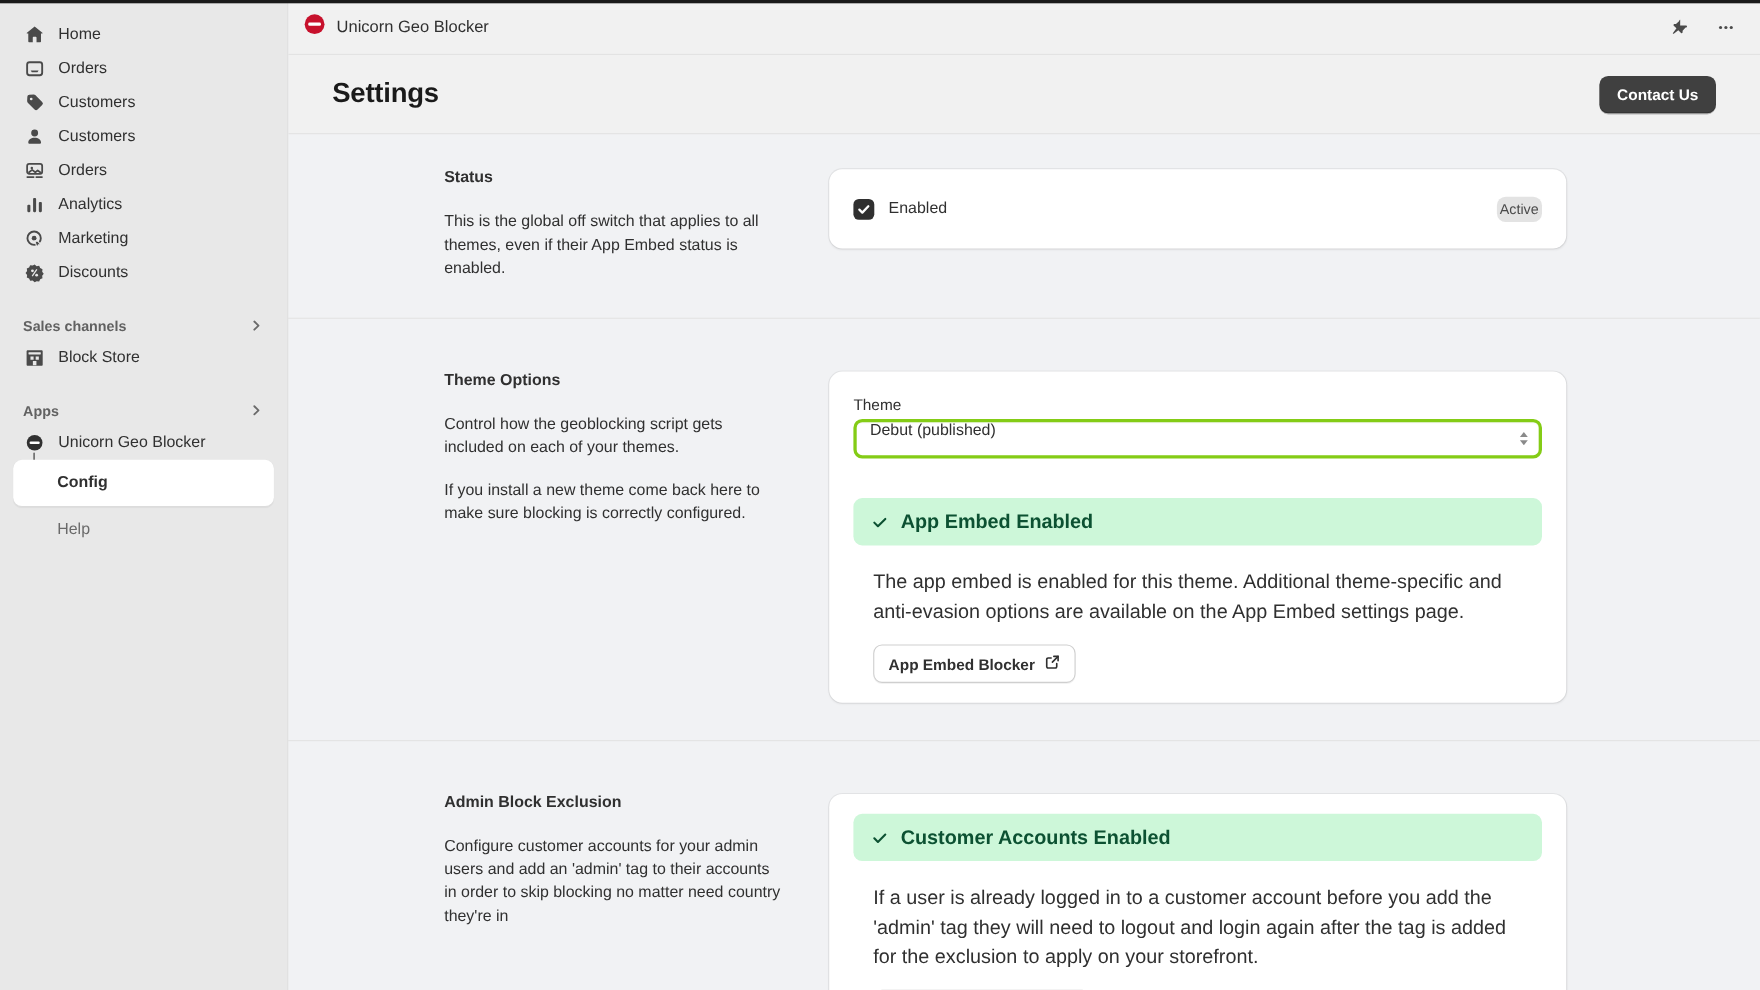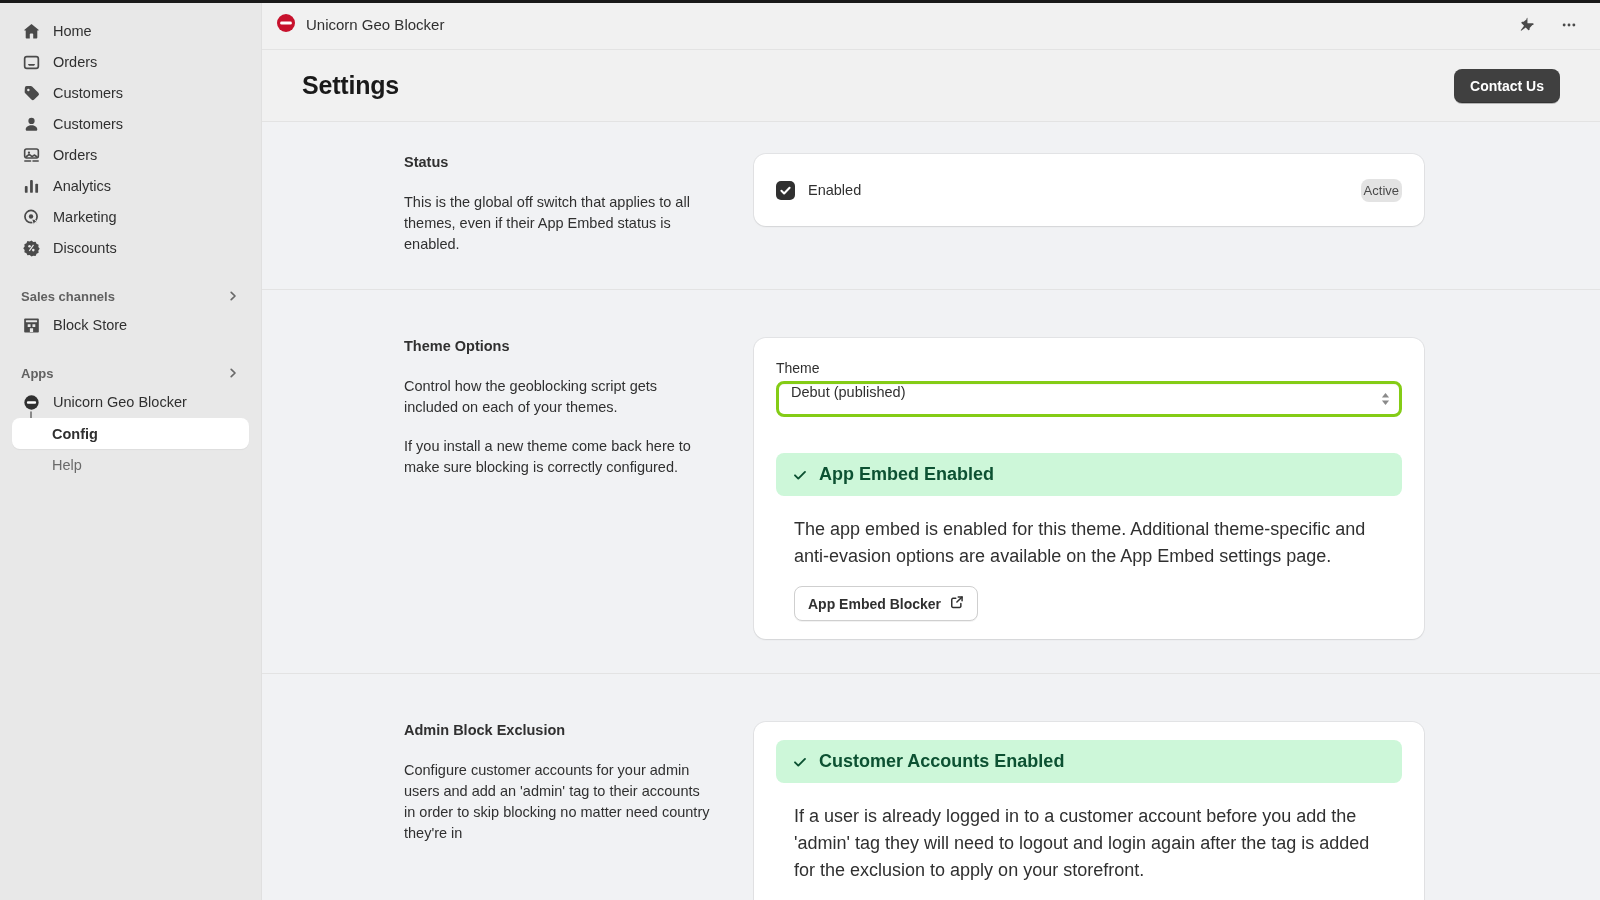--- a/index.html
+++ b/index.html
@@ -86,21 +86,21 @@
 
   .nav-gap-lg { height: 18px; }
 
   .nav-item.app-row { font-size: 14.5px; }
 
   
   .subitem-wrap { position: relative; margin: 0 12px; }
   .nav-subitem {
     display: flex;
     align-items: center;
-    height: 31px;
+    height: 42px;
     padding: 0 6px 0 40px;
     border-radius: 8px;
     font-size: 14.5px;
     color: #303030;
     cursor: pointer;
     position: relative;
   }
   .nav-subitem.selected {
     background: #ffffff;
     font-weight: bold;

